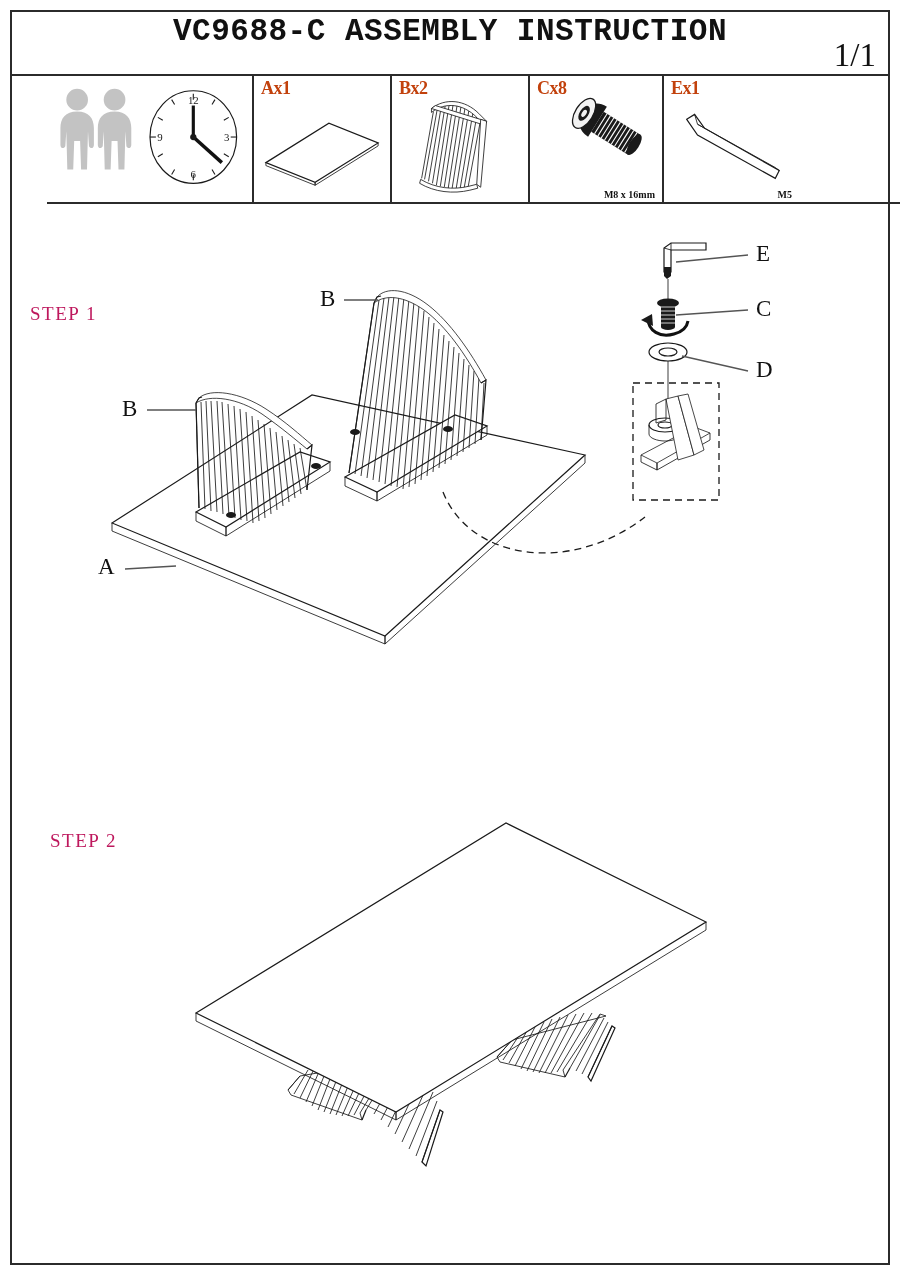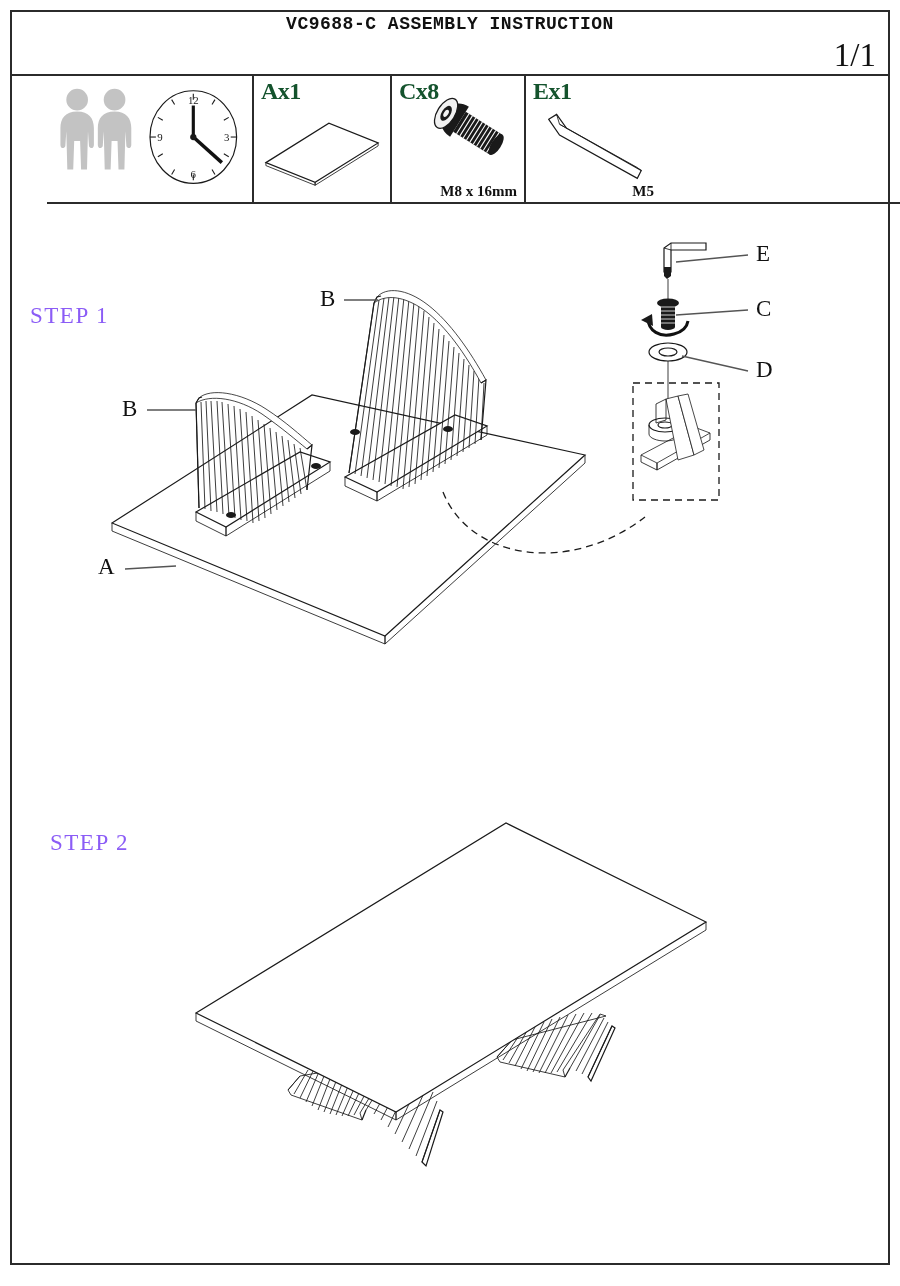--- a/index.html
+++ b/index.html
@@ -27,21 +27,21 @@
     position: absolute;
     left: 10px; top: 10px;
     width: 880px; height: 66px;
     border-bottom: 2.5px solid #2b2b2b;
   }
   .title-text {
     position: absolute;
     left: 0; right: 0; top: 4px;
     text-align: center;
     font-family: "Liberation Mono", "DejaVu Sans Mono", monospace;
-    font-size: 18px;
+    font-size: 31px;
     font-weight: 700;
     letter-spacing: 0.5px;
     color: #111;
     white-space: nowrap;
   }
   .page-num {
     position: absolute;
     right: 14px; bottom: 0px;
     font-family: "Liberation Serif", serif;
     font-size: 33px;
@@ -64,41 +64,41 @@
   }
   .part-cell:last-child { border-right: none; }
   .cell-info   { width: 207px; }
   .cell-part   { width: 138px; }
   .cell-hw     { width: 134px; text-align: right; }
   .cell-hw-e   { width: 135px; }
   .part-label {
     position: absolute;
     left: 7px; top: 2px;
     font-family: "Liberation Serif", serif;
-    font-size: 24px;
+    font-size: 18px;
     font-weight: 700;
-    color: #14532d;
+    color: #c2410c;
     letter-spacing: -0.5px;
   }
   .part-spec {
     position: absolute;
     right: 7px; bottom: 2px;
     font-family: "Liberation Serif", serif;
-    font-size: 15px;
+    font-size: 10px;
     font-weight: 700;
     color: #111;
   }
   .art { position: absolute; left: 0; top: 0; width: 100%; height: 100%; }
   
   .step-label {
     position: absolute;
     font-family: "Liberation Serif", serif;
-    font-size: 23px;
+    font-size: 19px;
     letter-spacing: 1.5px;
-    color: #8b5cf6;
+    color: #be185d;
   }
   .step1-label { left: 30px; top: 303px; }
   .step2-label { left: 30px; top: 830px; margin-left: 20px; }
   .callout {
     position: absolute;
     font-family: "Liberation Serif", serif;
     font-size: 23px;
     color: #111;
   }
   .big-svg { position: absolute; left: 0; top: 0; }
@@ -167,20 +167,32 @@
 
     <div class="part-cell cell-part">
       <div class="part-label">Ax1</div>
       <svg class="art" viewBox="0 0 138 128">
         <path class="fillw" d="M12 88 L76 48 L126 68 L62 108 Z"></path>
         <path class="ln-t" d="M12 88 L12 91 L62 111 L62 108"></path>
         <path class="ln-t" d="M62 108 L62 111 L126 71 L126 68"></path>
       </svg>
     </div>
 
+    <div class="part-cell cell-part">
+      <div class="part-label">Bx2</div>
+      <svg class="art" viewBox="0 0 138 128">
+        <g class="ln-t">
+          <path d="M42 36 L30 104 M46 33 L33 105 M50 31 L37 107 M54 30 L41 109 M58 29 L45 111 M62 29 L49 112 M66 30 L53 113 M70 31 L57 114 M74 33 L61 114 M78 35 L65 115 M82 38 L69 115 M86 41 L73 115 M90 44 L77 114"></path>
+          <path d="M40 37 C54 26 72 28 86 42 L94 50 L96 46 L88 38 C74 24 54 22 40 33 Z" fill="#fff"></path>
+          <path d="M29 105 C44 114 62 116 78 112 L86 110 L87 114 L79 116 C62 120 43 118 28 109 Z" fill="#fff"></path>
+          <path d="M40 33 L44 30 L96 46 L94 50 Z" fill="#fff"></path>
+          <path d="M90 44 L96 46 L90 113 L86 110 Z" fill="#fff"></path>
+        </g>
+      </svg>
+    </div>
 
     <div class="part-cell cell-hw">
       <div class="part-label">Cx8</div>
       <svg class="art" viewBox="0 0 134 128">
         <g transform="rotate(32 67 62)">
           <rect x="60" y="36" width="44" height="24" class="dark"></rect>
           <g stroke="#fff" stroke-width="1.1">
             <line x1="64" y1="36" x2="64" y2="60"></line>
             <line x1="68" y1="36" x2="68" y2="60"></line>
             <line x1="72" y1="36" x2="72" y2="60"></line>

